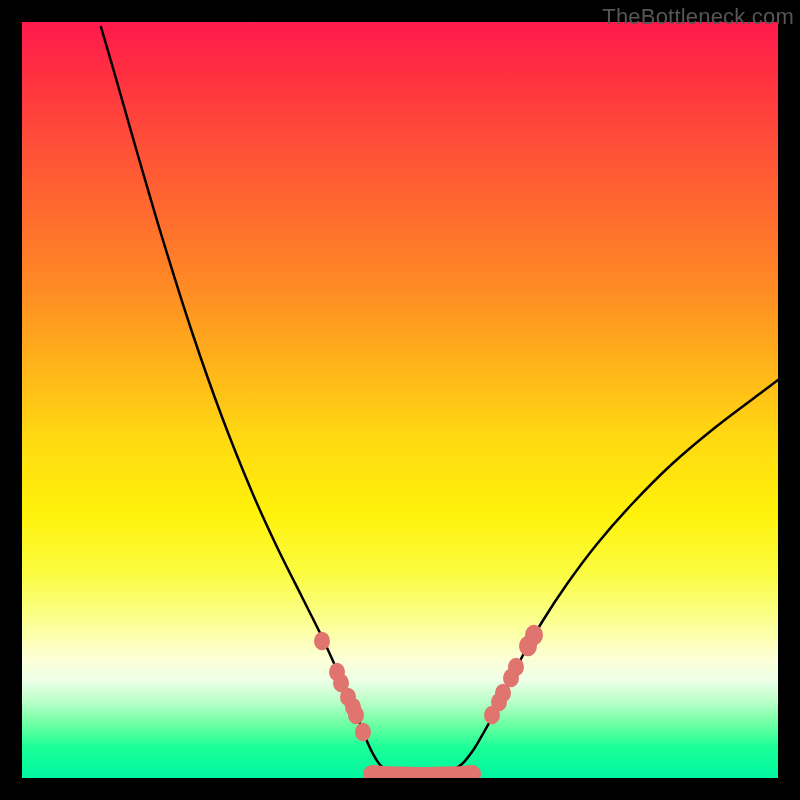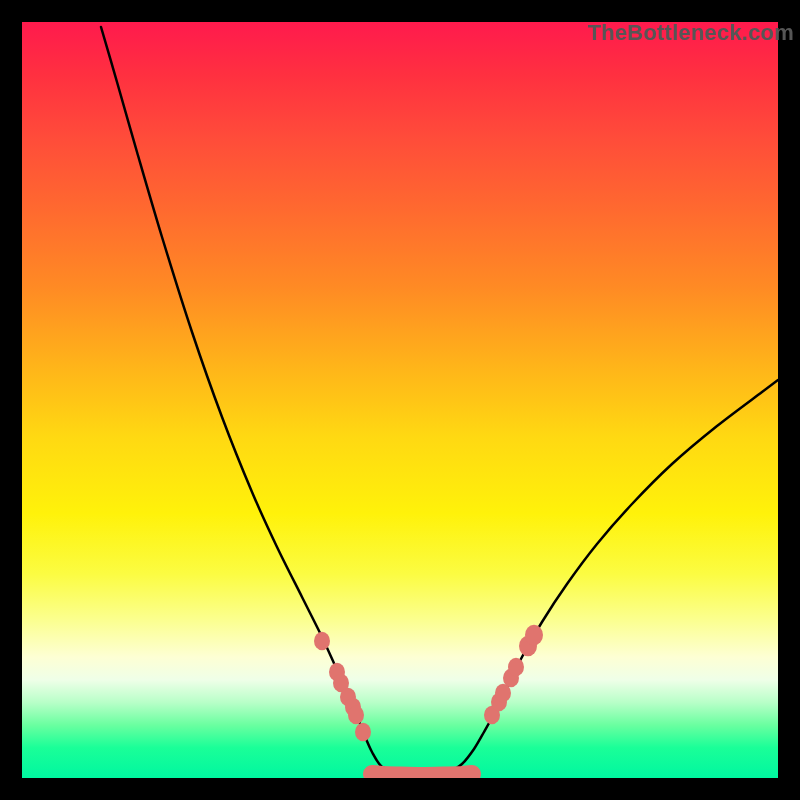--- a/index.html
+++ b/index.html
@@ -44,25 +44,25 @@
   }
   .svg-layer {
     position: absolute;
     left: 0;
     top: 0;
     width: 756px;
     height: 756px;
   }
   .watermark {
     position: absolute;
-    top: 20px;
+    top: 4px;
     right: 6px;
     color: #565656;
     font-size: 22px;
-    font-weight: 700;
+    font-weight: 400;
     letter-spacing: 0.2px;
     margin-left: 34px;
   }
 </style>
 </head>
 <body>
 
 <div class="frame">
 
   <div class="plot-area">

